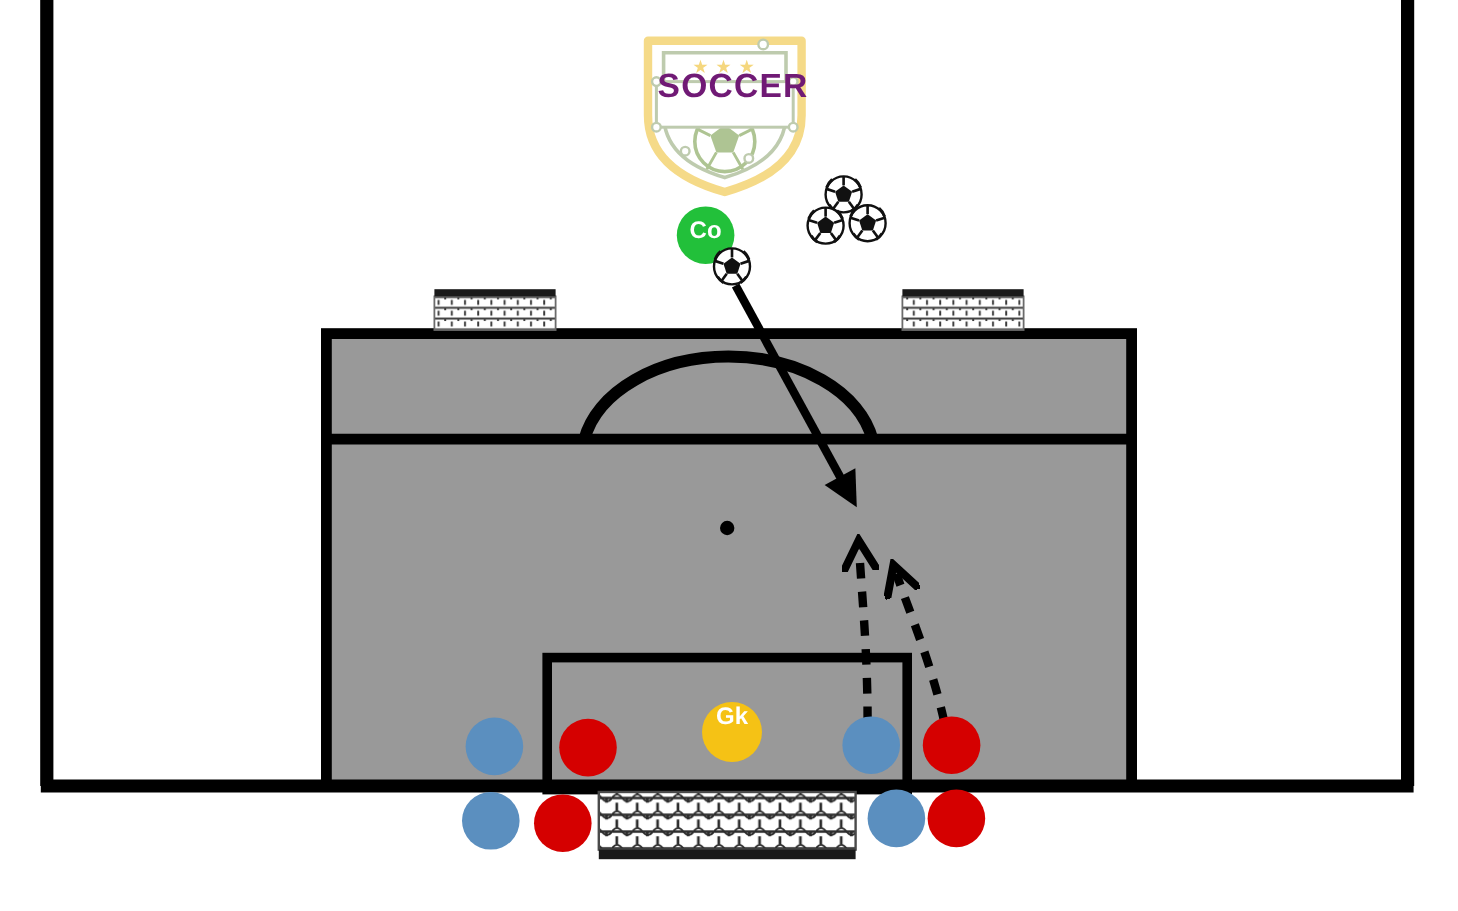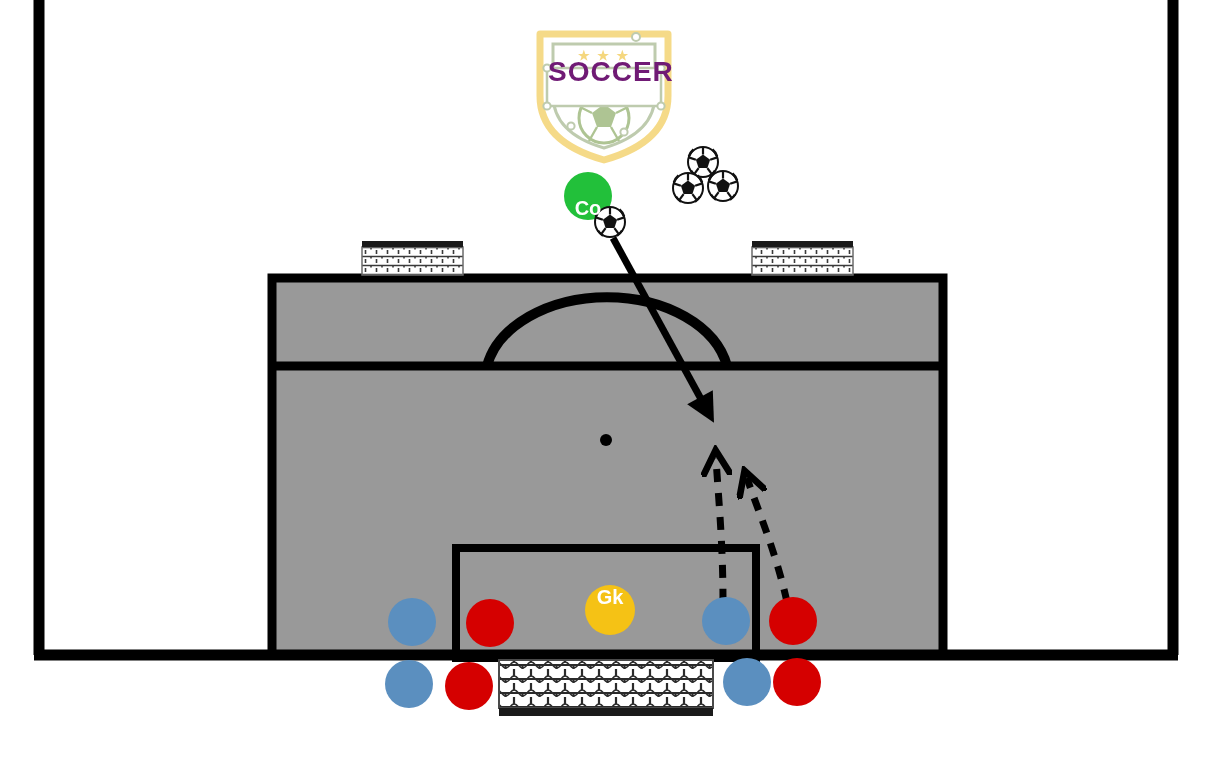--- a/index.html
+++ b/index.html
@@ -151,21 +151,21 @@
       <circle cx="547" cy="68" r="3.6" fill="#ffffff" stroke="#b9c7a8" stroke-width="2"></circle>
       <circle cx="661" cy="68" r="3.6" fill="#ffffff" stroke="#b9c7a8" stroke-width="2"></circle>
       <circle cx="547" cy="106" r="3.6" fill="#ffffff" stroke="#b9c7a8" stroke-width="2"></circle>
       <circle cx="661" cy="106" r="3.6" fill="#ffffff" stroke="#b9c7a8" stroke-width="2"></circle>
       <circle cx="636" cy="37" r="4" fill="#ffffff" stroke="#b9c7a8" stroke-width="2"></circle>
       <circle cx="571" cy="126" r="3.6" fill="#ffffff" stroke="#b9c7a8" stroke-width="2"></circle>
       <circle cx="624" cy="132" r="3.6" fill="#ffffff" stroke="#b9c7a8" stroke-width="2"></circle>
     </g>
   </svg>
 
-  <div class="marker-label" style="left:564px; top:184px; width:48px; height:48px; font-size:20px;">Co</div>
+  <div class="marker-label" style="left:564px; top:168px; width:48px; height:48px; font-size:20px;">Co</div>
 
   <div class="marker-label" style="left:585px; top:572px; width:50px; height:50px; font-size:20px;">Gk</div>
 
   <div class="logo-text" style="position:absolute; left:548px; top:48px; width:112px; text-align:center;
               font-size:13px; color:#f5d77e; letter-spacing:2px;">★ ★ ★</div>
 
   <div class="logo-text" style="position:absolute; left:548px; top:56px; width:112px; text-align:left;
               font-size:28px; color:#701a75; letter-spacing:1px;">SOCCER</div>
 
 

